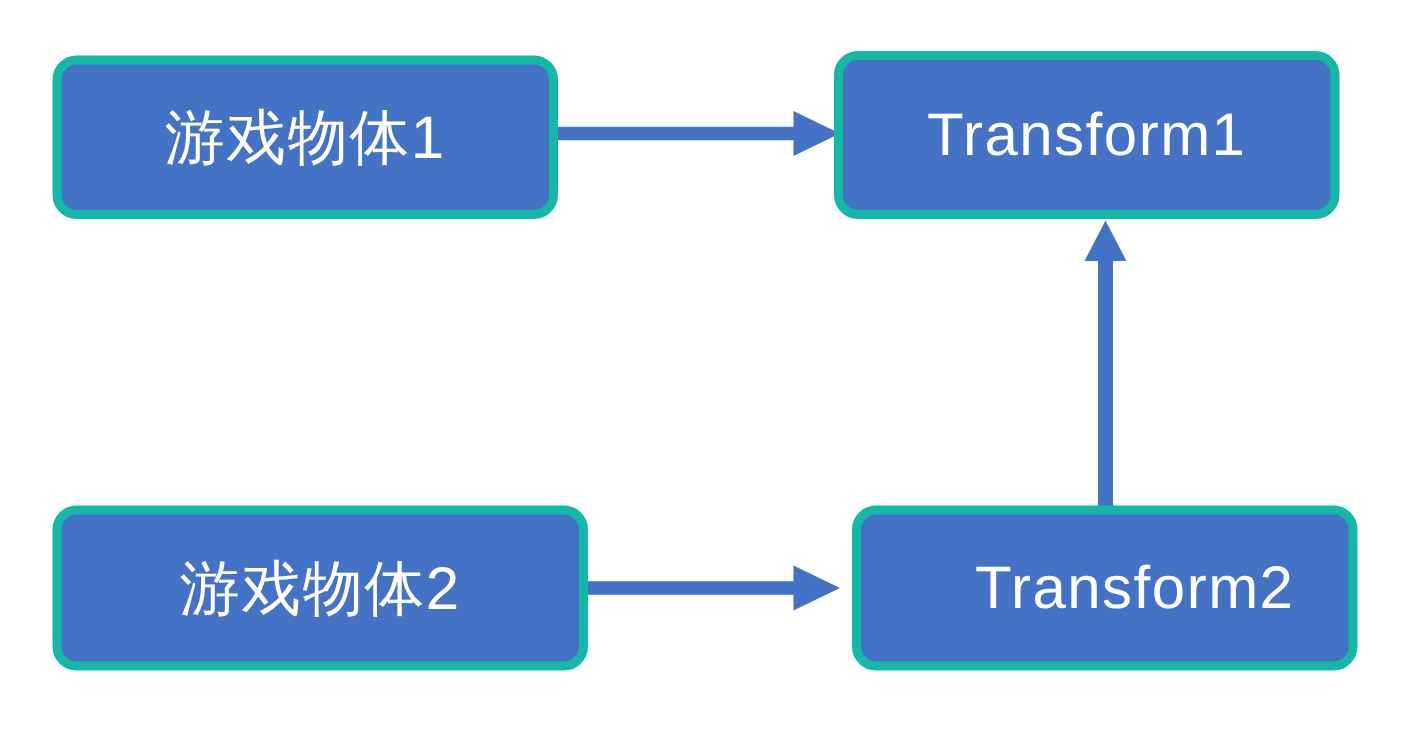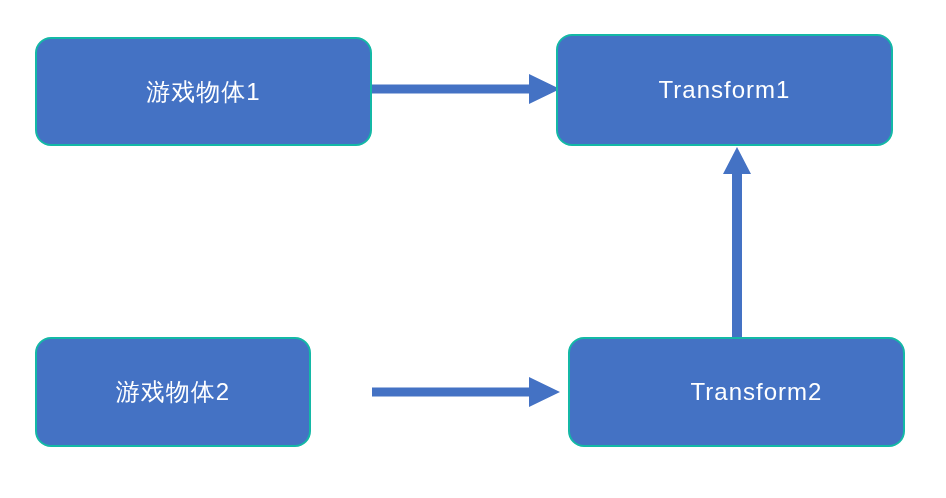--- a/index.html
+++ b/index.html
@@ -21,33 +21,33 @@
     top: 0;
     width: 946px;
     height: 498px;
   }
   .arrow {
     fill: #4472c4;
   }
   .node {
     position: absolute;
     background: #4472c4;
-    border: 2px solid #14b8a6;
+    border: 6px solid #14b8a6;
     border-radius: 16px;
     box-sizing: border-box;
     display: flex;
     align-items: center;
     justify-content: center;
     color: #ffffff;
-    font-size: 24px;
+    font-size: 40px;
     letter-spacing: 1px;
   }
   .node-game-1      { left: 35px;  top: 37px;  width: 337px; height: 109px; }
   .node-transform-1 { left: 556px; top: 34px;  width: 337px; height: 112px; }
-  .node-game-2      { left: 35px;  top: 337px; width: 276px; height: 110px; text-align: center; }
+  .node-game-2      { left: 35px;  top: 337px; width: 357px; height: 110px; text-align: center; }
   .node-transform-2 { left: 568px; top: 337px; width: 337px; height: 110px; padding-left: 40px; }
 </style>
 </head>
 <body>
 
 <div class="canvas">
 
   <svg class="arrows" viewBox="0 0 946 498" xmlns="http://www.w3.org/2000/svg" aria-hidden="true">
     <polygon class="arrow" points="372,84.5 529,84.5 529,74 560,89 529,104 529,93.5 372,93.5"></polygon>
     <polygon class="arrow" points="372,387.5 529,387.5 529,377 560,392 529,407 529,396.5 372,396.5"></polygon>

